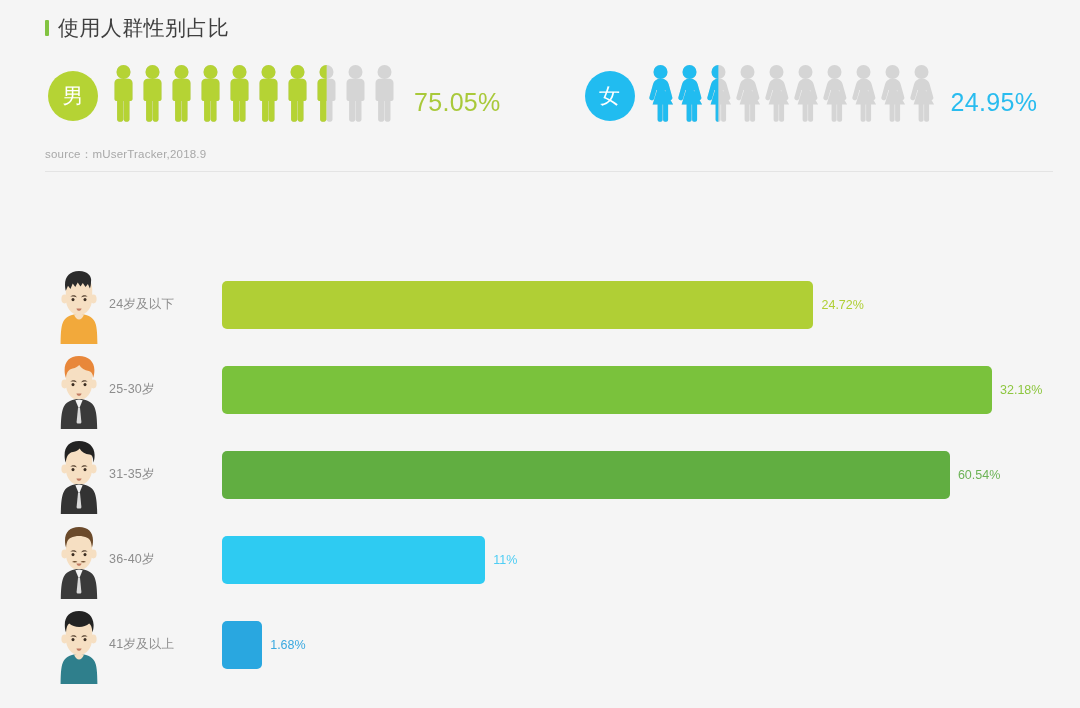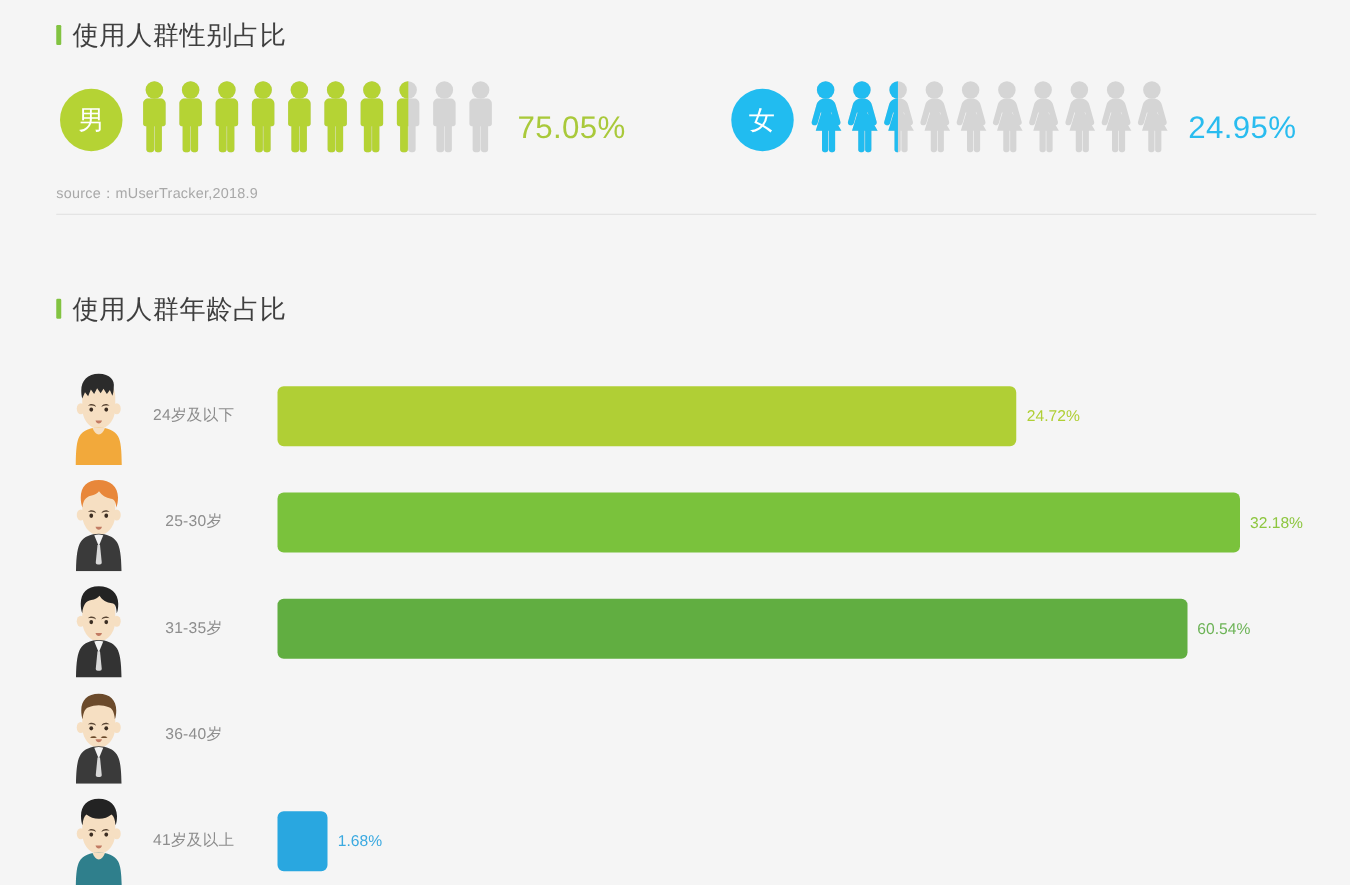--- a/index.html
+++ b/index.html
@@ -69,21 +69,21 @@
   }
   .divider {
     margin-top: 9px;
     width: 1008px;
     height: 1px;
     background: #e4e4e4;
   }
 
   
   #age-section { position: absolute; left: 45px; top: 233px; width: 1010px; }
-  .age-list { margin-top: 29px; text-align: center; }
+  .age-list { margin-top: 29px; }
   .age-row {
     display: flex;
     align-items: center;
     height: 85px;
   }
   .avatar { width: 56px; height: 78px; flex: none; margin-left: 6px; }
   .avatar svg { display: block; width: 56px; height: 78px; }
   .age-label {
     width: 92px;
     flex: none;
@@ -441,24 +441,20 @@
       </div>
 
     </div>
 
     <div class="source">source：mUserTracker,2018.9</div>
     <div class="divider"></div>
   </div>
 
   <div id="age-section">
 
-    <div class="section-title">
-      <span class="title-accent"></span>
-      <span>使用人群年龄占比</span>
-    </div>
 
     <div class="age-list" id="age-list">
         <div class="age-row">
           <div class="avatar">
             <svg viewBox="0 0 56 78" xmlns="http://www.w3.org/2000/svg">
               <ellipse cx="13.6" cy="33" rx="3.2" ry="4.4" fill="#f6dfc2"></ellipse>
               <ellipse cx="42.4" cy="33" rx="3.2" ry="4.4" fill="#f6dfc2"></ellipse>
               <path d="M28 10c-8.4 0-13.2 4.6-13.2 13.6v8.8C14.8 41.6 20.6 49 28 49s13.2-7.4 13.2-16.6v-8.8C41.2 14.6 36.4 10 28 10z" fill="#f6dfc2"></path>
               <path d="M19.4 30.6c1-1.4 3.2-1.9 4.8-1 .9.5 1.4 1.2 1.6 2-1.6-1.1-4.2-1.3-6.4-1z" fill="#5a4634"></path>
               <path d="M36.6 30.6c-1-1.4-3.2-1.9-4.8-1-.9.5-1.4 1.2-1.6 2 1.6-1.1 4.2-1.3 6.4-1z" fill="#5a4634"></path>
@@ -535,20 +531,24 @@
               <path d="M25.4 42.4h5.2c-.4 1.5-1.4 2.3-2.6 2.3s-2.2-.8-2.6-2.3z" fill="#c27b63"></path>
               <path d="M21 41c1.6-1.4 4-1.4 5.5 0-1.8.6-3.8.6-5.5 0z" fill="#6b4a2b"></path>
               <path d="M35 41c-1.6-1.4-4-1.4-5.5 0 1.8.6 3.8.6 5.5 0z" fill="#6b4a2b"></path>
               <path d="M28 6c-9 0-14 5.2-14 13.4 0 2.8.4 5.2 1.1 7 .5-5.4 1.9-8.4 4.3-9.4 3.2-1.3 5.9-1.9 8.6-1.9s5.4.6 8.6 1.9c2.4 1 3.8 4 4.3 9.4.7-1.8 1.1-4.2 1.1-7C42 11.2 37 6 28 6z" fill="#6b4a2b"></path>
               <path d="M28 48c-6 0-12 2.4-14.5 6.6C11 58.6 10 65 9.8 78h36.4C46 65 45 58.6 42.5 54.6 40 50.4 34 48 28 48z" fill="#3a3a3a"></path>
               <path d="M24.4 49.2 28 58l3.6-8.8c-1.2-.5-2.4-.7-3.6-.7s-2.4.2-3.6.7z" fill="#f2f2f2"></path>
               <path d="M27 57h2l1.4 14c0 .9-.7 1.6-1.6 1.6h-1.6c-.9 0-1.6-.7-1.6-1.6z" fill="#d8d8d8"></path>
             </svg>
           </div>
           <div class="age-label">36-40岁</div>
+          <div class="bar-wrap">
+            <div class="bar" style="width: 263.207px; background: rgb(46, 203, 242);"></div>
+            <div class="bar-value" style="color: rgb(78, 205, 244);">11%</div>
+          </div>
         </div>
         <div class="age-row">
           <div class="avatar">
             <svg viewBox="0 0 56 78" xmlns="http://www.w3.org/2000/svg">
               <ellipse cx="13.6" cy="33" rx="3.2" ry="4.4" fill="#f6dfc2"></ellipse>
               <ellipse cx="42.4" cy="33" rx="3.2" ry="4.4" fill="#f6dfc2"></ellipse>
               <path d="M28 10c-8.4 0-13.2 4.6-13.2 13.6v8.8C14.8 41.6 20.6 49 28 49s13.2-7.4 13.2-16.6v-8.8C41.2 14.6 36.4 10 28 10z" fill="#f6dfc2"></path>
               <path d="M19.4 30.6c1-1.4 3.2-1.9 4.8-1 .9.5 1.4 1.2 1.6 2-1.6-1.1-4.2-1.3-6.4-1z" fill="#5a4634"></path>
               <path d="M36.6 30.6c-1-1.4-3.2-1.9-4.8-1-.9.5-1.4 1.2-1.6 2 1.6-1.1 4.2-1.3 6.4-1z" fill="#5a4634"></path>
               <ellipse cx="22" cy="33.6" rx="1.5" ry="1.7" fill="#3b2d22"></ellipse>

